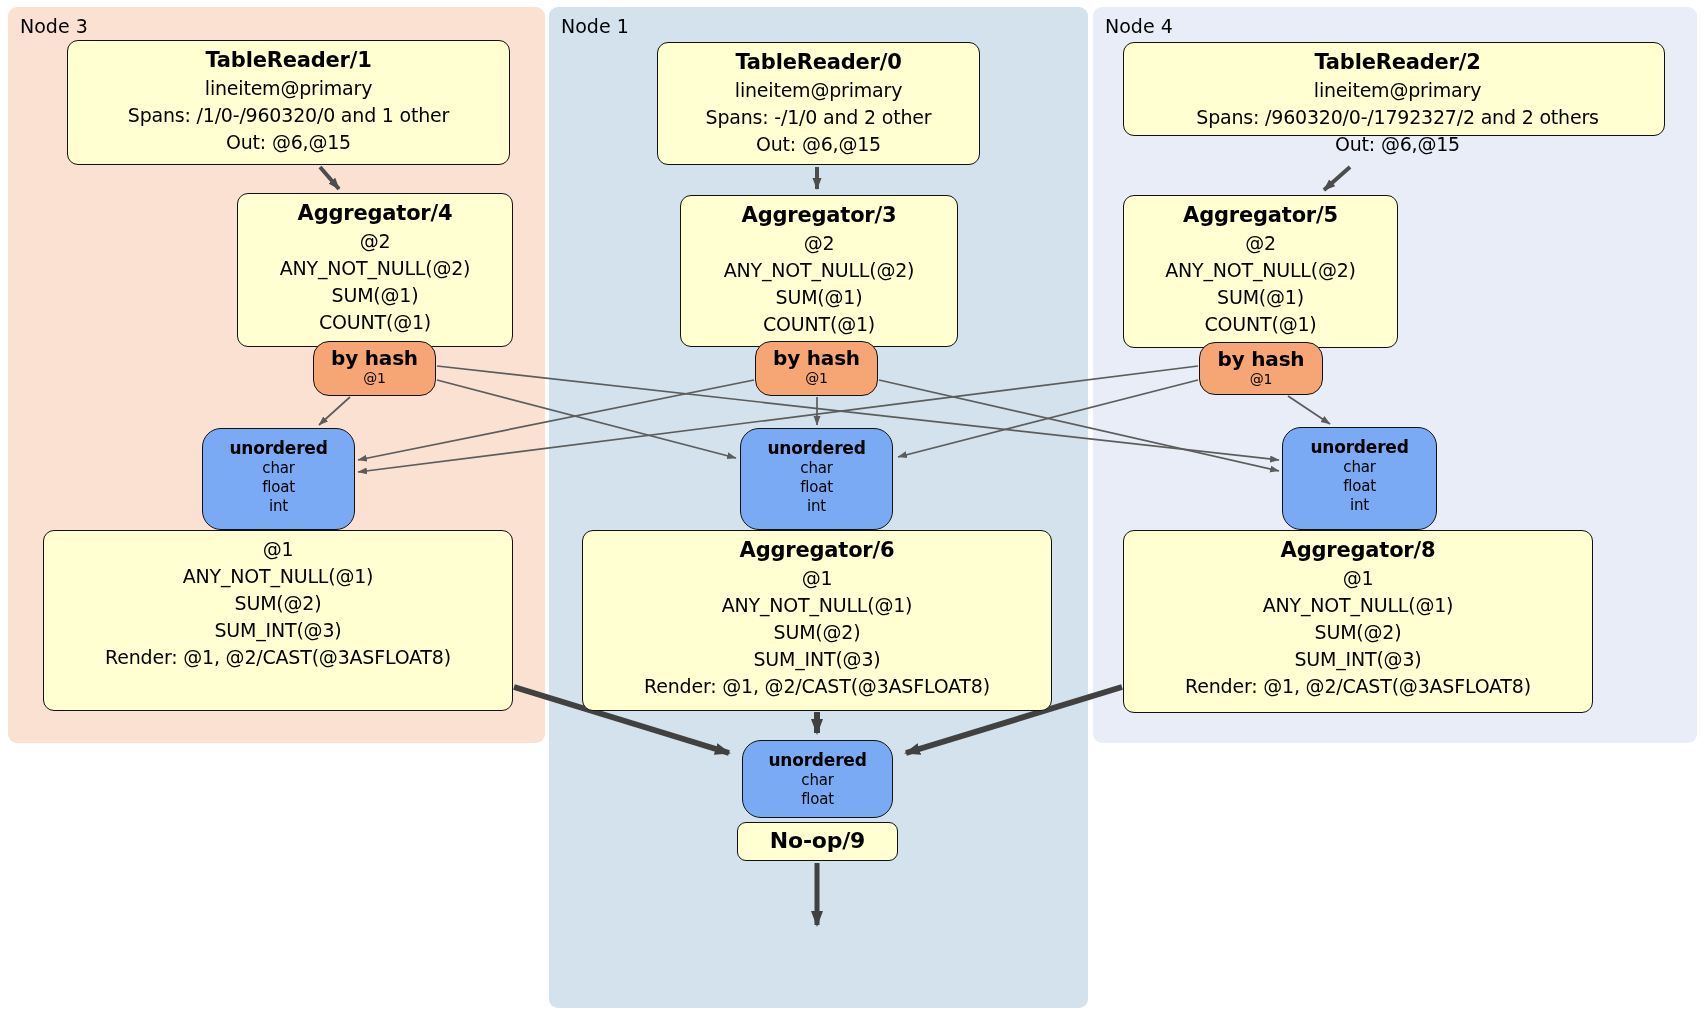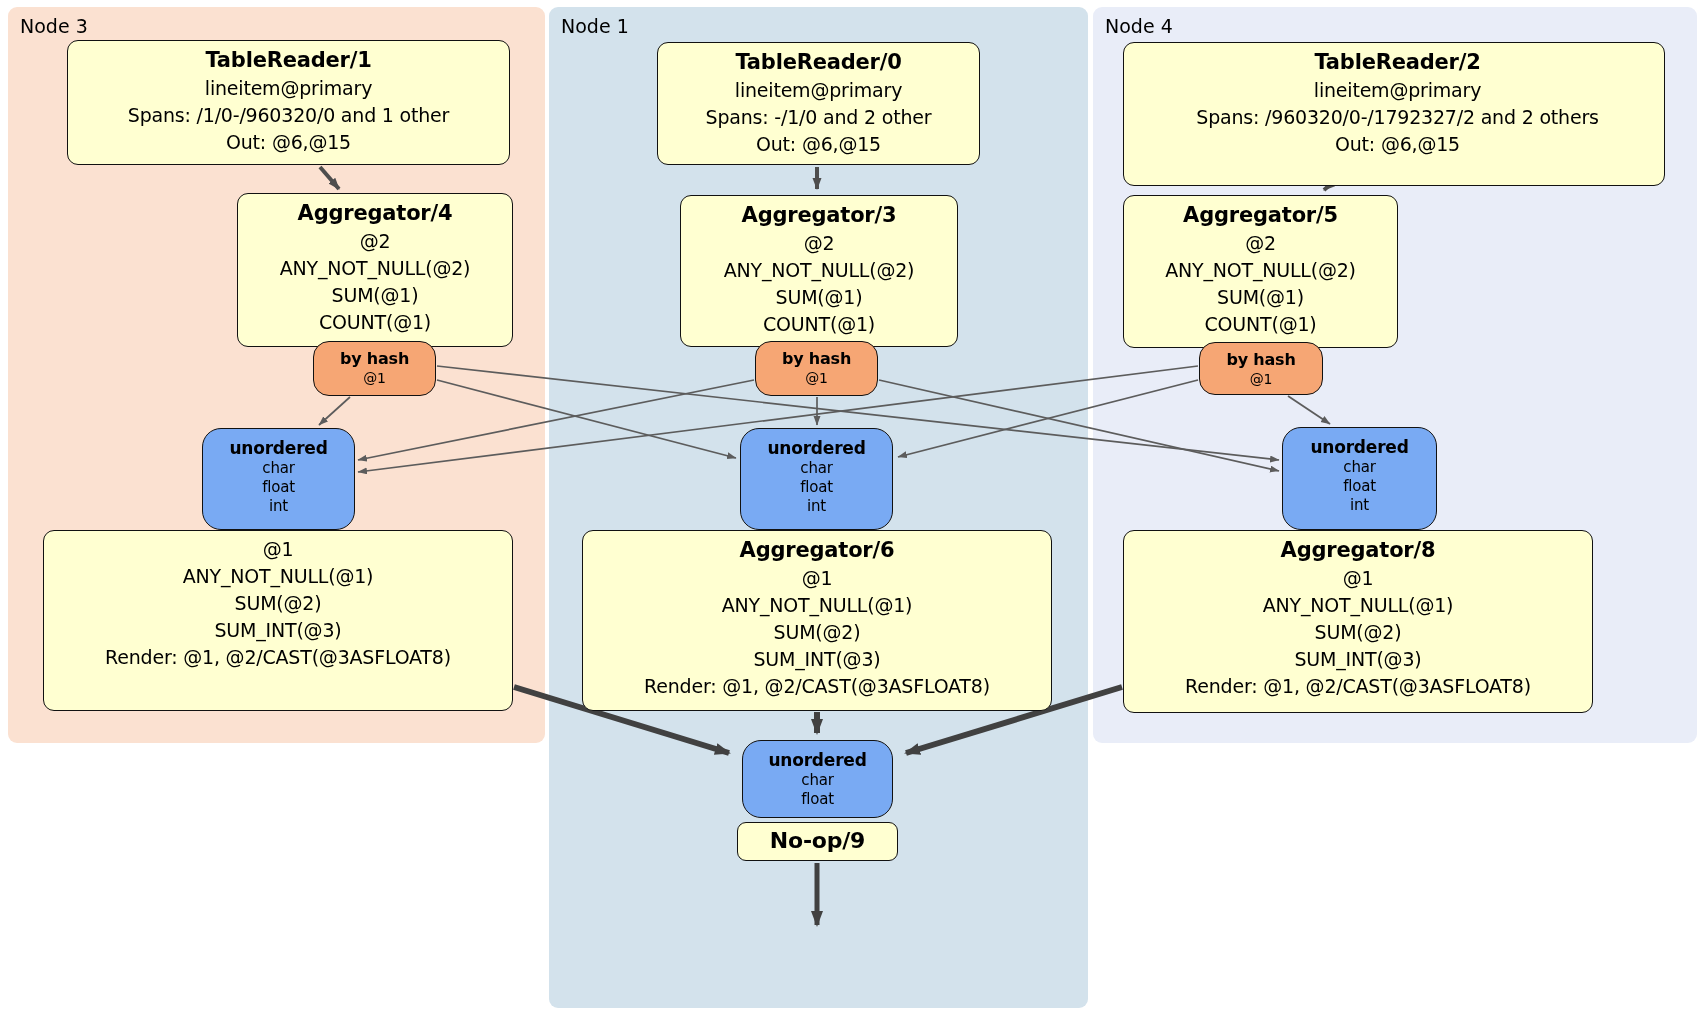--- a/index.html
+++ b/index.html
@@ -10,21 +10,21 @@
   .panel{position:absolute;border-radius:9px;z-index:0;}
   .panel-label{position:absolute;left:12px;top:8px;font-size:19px;z-index:1;}
   #edges{position:absolute;left:0;top:0;z-index:1;}
   .box{position:absolute;box-sizing:border-box;border:1.6px solid #111;
        text-align:center;z-index:2;}
   .yellow{background:#ffffd1;border-radius:11px;padding-top:5px;}
   .orange{background:#f6a674;border-radius:16px;padding-top:6px;}
   .blue{background:#79aaf3;border-radius:19px;padding-top:8px;}
   .bt{font-weight:bold;font-size:21px;line-height:29px;letter-spacing:-0.2px;}
   .bl{font-size:19px;line-height:27px;letter-spacing:-0.2px;}
-  .small .bt{font-size:16px;line-height:21px;}
+  .small .bt{font-size:20px;line-height:21px;}
   .small .bl{font-size:14px;line-height:18px;}
   .unord .bt{font-size:17px;line-height:22px;}
   .unord .bl{font-size:15px;line-height:19px;}
   .terminal .bt{font-size:22px;line-height:32px;}
   .terminal{padding-top:2px;border-radius:9px;}
 </style>
 </head>
 <body>
 
 <div id="stage">
@@ -137,21 +137,21 @@
   </div>
   <div class="box blue unord" style="left:742px;top:740px;width:151px;height:78px;">
     <div class="bt">unordered</div>
     <div class="bl">char</div>
     <div class="bl">float</div>
   </div>
   <div class="box yellow terminal" style="left:737px;top:822px;width:161px;height:39px;">
     <div class="bt">No-op/9</div>
   </div>
 
-  <div class="box yellow" style="left:1123px;top:42px;width:542px;height:144px;padding-left:7px;">
+  <div class="box yellow" style="left:1123px;top:42px;width:542px;height:94px;padding-left:7px;">
     <div class="bt">TableReader/2</div>
     <div class="bl">lineitem@primary</div>
     <div class="bl">Spans: /960320/0-/1792327/2 and 2 others</div>
     <div class="bl">Out: @6,@15</div>
   </div>
   <div class="box yellow" style="left:1123px;top:195px;width:275px;height:153px;">
     <div class="bt">Aggregator/5</div>
     <div class="bl">@2</div>
     <div class="bl">ANY_NOT_NULL(@2)</div>
     <div class="bl">SUM(@1)</div>

